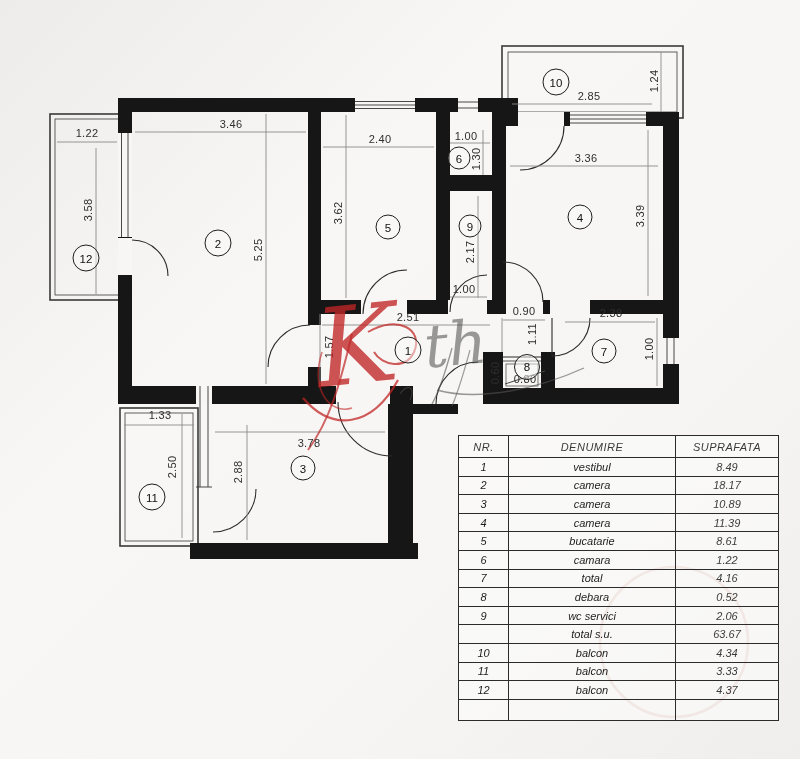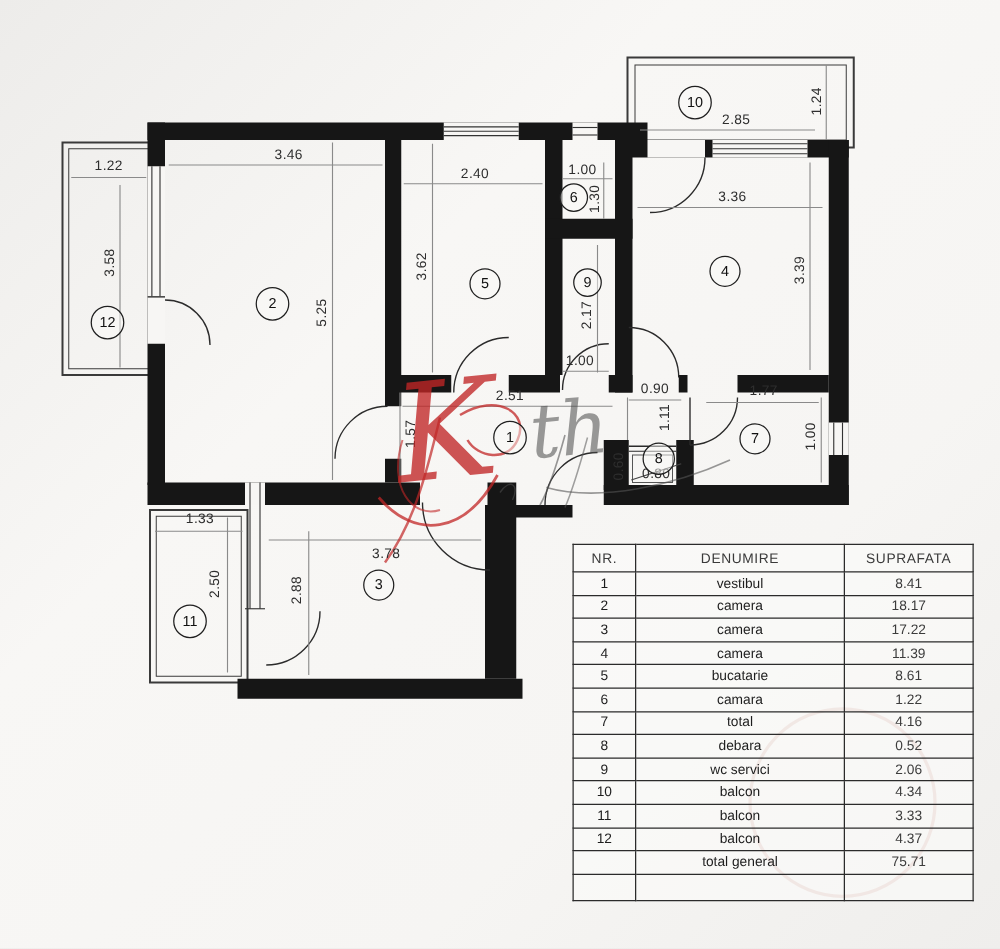--- a/index.html
+++ b/index.html
@@ -30,21 +30,21 @@
     font-style:italic;font-size:60px;line-height:1;color:#4a4a4a;opacity:.55;
     transform:rotate(-5deg);pointer-events:none;
   }
   table.areas{
     position:absolute;left:458px;top:435px;width:320px;
     border-collapse:collapse;table-layout:fixed;
     font-size:11px;color:#1d1d1d;background:rgba(252,252,250,.6);
   }
   table.areas th,table.areas td{
     border:1px solid #2b2b2b;text-align:center;vertical-align:middle;
-    padding:0;overflow:hidden;white-space:nowrap;font-weight:normal;
+    padding:0;overflow:hidden;white-space:nowrap;font-weight:normal;font-style:italic;
   }
   table.areas tr{height:18.6px;}
   table.areas tr.hdr{height:22px;}
   table.areas tr.last{height:21px;}
   table.areas th{color:#3a3a3a;letter-spacing:.5px;}
   table.areas td.sup{color:#3c3c3c;}
 </style>
 </head>
 <body>
 
@@ -194,21 +194,21 @@
   <div class="dim v" style="left:470px;top:252px">2.17</div>
   <div class="dim" style="left:464px;top:289px">1.00</div>
   <div class="dim" style="left:408px;top:317px">2.51</div>
   <div class="dim v" style="left:329px;top:347px">1.57</div>
   <div class="dim" style="left:589px;top:96px">2.85</div>
   <div class="dim v" style="left:654px;top:81px">1.24</div>
   <div class="dim" style="left:586px;top:158px">3.36</div>
   <div class="dim v" style="left:640px;top:216px">3.39</div>
   <div class="dim" style="left:524px;top:311px">0.90</div>
   <div class="dim v" style="left:532px;top:334px">1.11</div>
-  <div class="dim" style="left:611px;top:313px">1.77</div>
+  <div class="dim" style="left:611px;top:313px">2.38</div>
   <div class="dim v" style="left:649px;top:349px">1.00</div>
   <div class="dim" style="left:525px;top:379px">0.80</div>
   <div class="dim v" style="left:495px;top:373px">0.60</div>
   <div class="dim" style="left:309px;top:443px">3.78</div>
   <div class="dim v" style="left:238px;top:472px">2.88</div>
   <div class="dim" style="left:160px;top:415px">1.33</div>
   <div class="dim v" style="left:172px;top:467px">2.50</div>
 
   <div class="rc" style="left:408px;top:350px;width:27px;height:27px">1</div>
   <div class="rc" style="left:218px;top:243px;width:27px;height:27px">2</div>
@@ -234,31 +234,31 @@
       </colgroup>
     <tbody>
         <tr class="hdr">
       <th>NR.</th>
       <th>DENUMIRE</th>
       <th>SUPRAFATA</th>
     </tr>
     <tr>
           <td>1</td>
           <td>vestibul</td>
-          <td class="sup">8.41</td>
+          <td class="sup">8.49</td>
         </tr>
     <tr>
           <td>2</td>
           <td>camera</td>
           <td class="sup">18.17</td>
         </tr>
     <tr>
           <td>3</td>
           <td>camera</td>
-          <td class="sup">17.22</td>
+          <td class="sup">10.89</td>
         </tr>
     <tr>
           <td>4</td>
           <td>camera</td>
           <td class="sup">11.39</td>
         </tr>
     <tr>
           <td>5</td>
           <td>bucatarie</td>
           <td class="sup">8.61</td>
@@ -277,38 +277,38 @@
           <td>8</td>
           <td>debara</td>
           <td class="sup">0.52</td>
         </tr>
     <tr>
           <td>9</td>
           <td>wc servici</td>
           <td class="sup">2.06</td>
         </tr>
     <tr>
+          <td></td>
+          <td>total  s.u.</td>
+          <td class="sup">63.67</td>
+        </tr>
+    <tr>
           <td>10</td>
           <td>balcon</td>
           <td class="sup">4.34</td>
         </tr>
     <tr>
           <td>11</td>
           <td>balcon</td>
           <td class="sup">3.33</td>
         </tr>
     <tr>
           <td>12</td>
           <td>balcon</td>
           <td class="sup">4.37</td>
-        </tr>
-    <tr>
-          <td></td>
-          <td>total  general</td>
-          <td class="sup">75.71</td>
         </tr>
     <tr class="last">
           <td></td>
           <td></td>
           <td class="sup"></td>
         </tr>
   </tbody>
     </table>
 
 </div>

